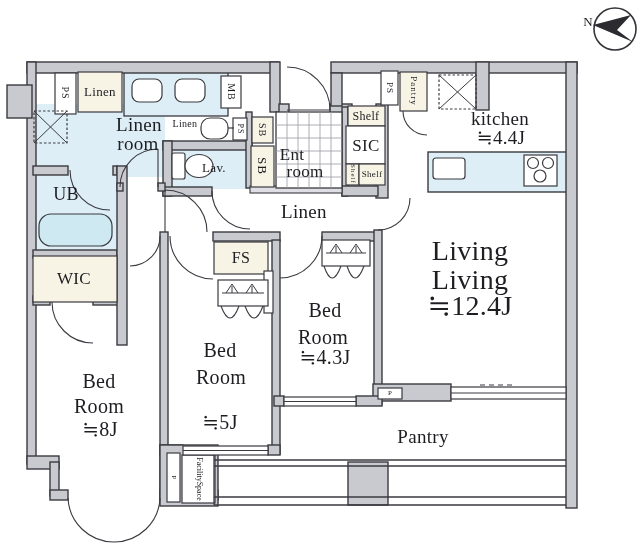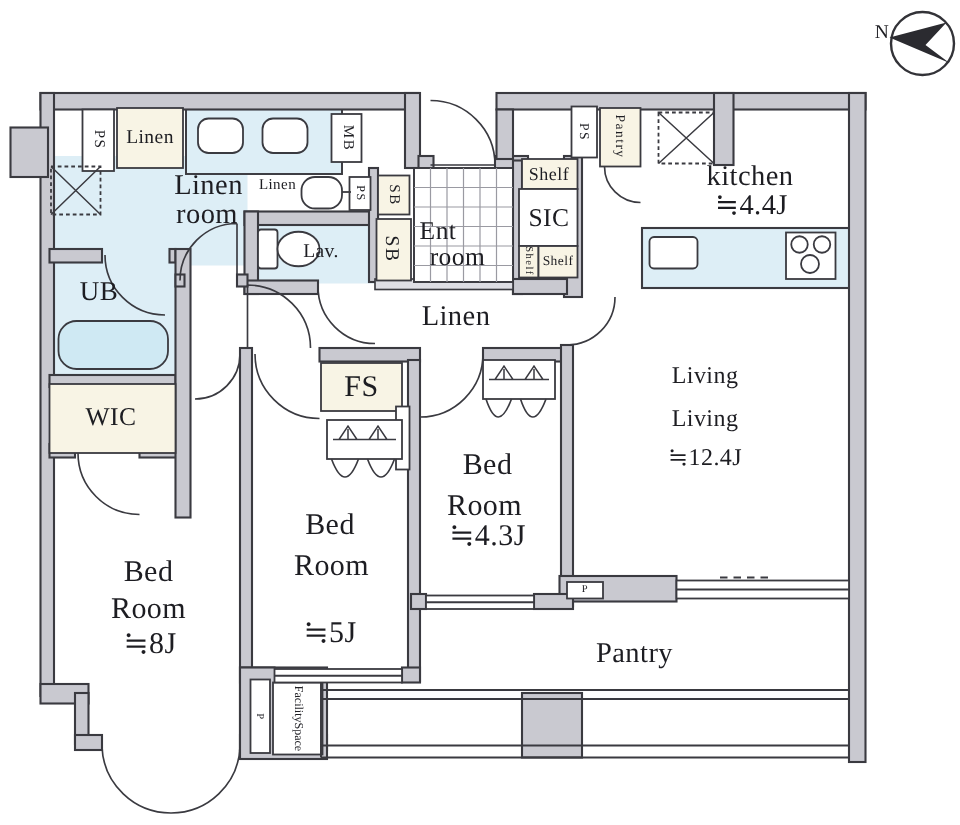--- a/index.html
+++ b/index.html
@@ -5,22 +5,22 @@
   html,body{margin:0;padding:0;background:#ffffff;}
   #plan{position:relative;width:640px;height:550px;background:#fff;overflow:hidden;
         font-family:"Liberation Serif","DejaVu Serif",serif;}
   #plan svg{position:absolute;left:0;top:0;}
   .lbl{position:absolute;transform:translate(-50%,-50%);white-space:nowrap;
        color:#1d1d22;line-height:1;letter-spacing:.3px;}
   .vt{position:absolute;transform:translate(-50%,-50%);writing-mode:vertical-rl;
       text-orientation:mixed;color:#1d1d22;letter-spacing:1px;line-height:1;}
   .vlr{position:absolute;transform:translate(-50%,-50%);writing-mode:vertical-lr;
       text-orientation:mixed;color:#1d1d22;line-height:1.15;}
-  .s21{font-size:16px}.s20{font-size:20px}.s19{font-size:19px}.s18{font-size:18px}
-  .s17{font-size:17px}.s16{font-size:20px}.s13{font-size:13px}.s12{font-size:12px}
+  .s21{font-size:28px}.s20{font-size:20px}.s19{font-size:19px}.s18{font-size:18px}
+  .s17{font-size:17px}.s16{font-size:16px}.s13{font-size:13px}.s12{font-size:12px}
   .s10{font-size:10px}.s9{font-size:9px}.s8{font-size:8px}.s7{font-size:7px}
 </style>
 </head>
 <body>
 
 <div id="plan">
 
 <svg width="640" height="550" viewBox="0 0 640 550">
 
   <g fill="#ddeef6" stroke="none">

